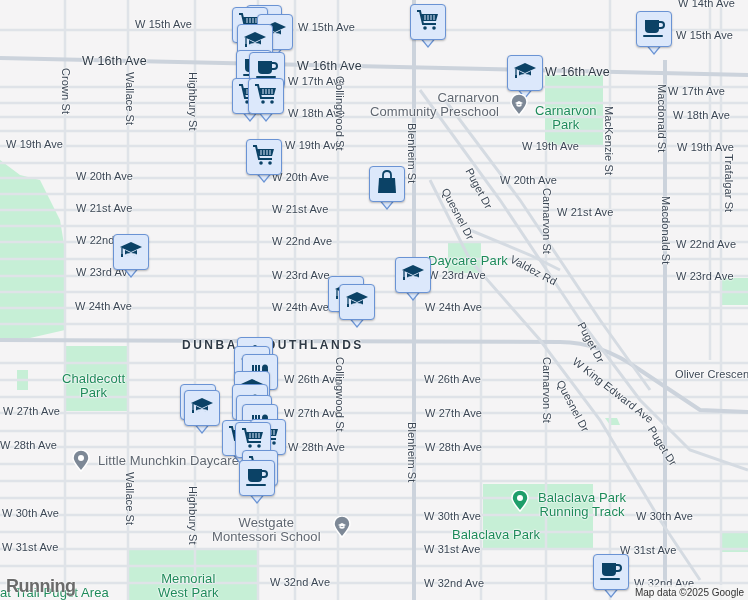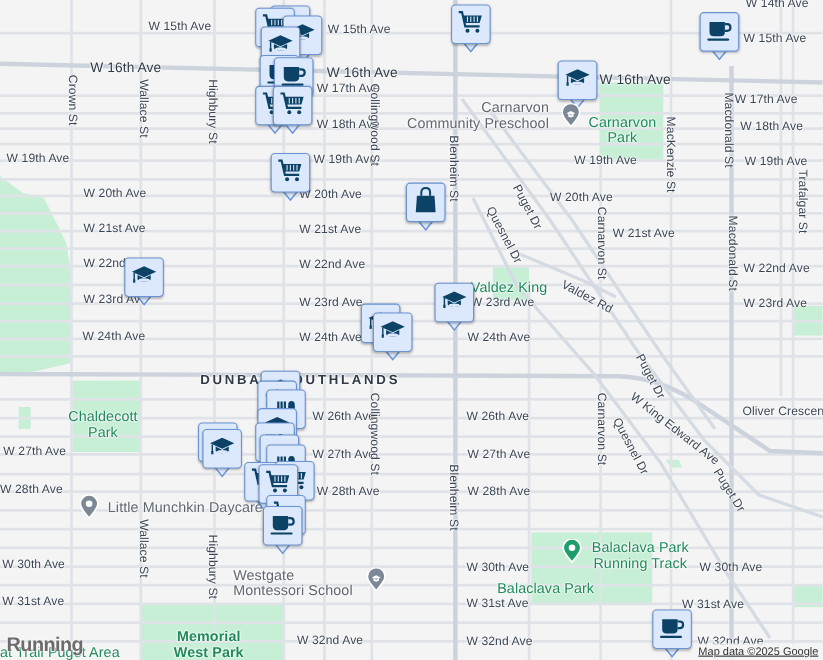--- a/index.html
+++ b/index.html
@@ -16,21 +16,21 @@
   .marker { position:absolute; width:36px; height:46px; }
   .marker .box { position:absolute; left:0; top:0; width:34px; height:34px; background:#dce8fb;
                  border:1px solid #6a93d4; border-radius:4px; box-shadow:0 1px 2px rgba(0,0,0,0.25);
                  display:flex; align-items:center; justify-content:center; }
   .marker .tip { position:absolute; left:10px; top:32px; width:0; height:0;
                  border-left:8px solid transparent; border-right:8px solid transparent; border-top:10px solid #dce8fb; }
   .marker .tipb { position:absolute; left:9px; top:33px; width:0; height:0;
                  border-left:9px solid transparent; border-right:9px solid transparent; border-top:11px solid #6a93d4; }
   .marker svg { width:26px; height:26px; }
   .poi-pin { position:absolute; width:18px; height:22px; }
-  .attrib { position:absolute; right:0; bottom:0; background:rgba(245,245,245,0.85); font-size:10px; color:#333; padding:2px 4px;text-decoration:underline; }
+  .attrib { position:absolute; right:0; bottom:0; background:rgba(245,245,245,0.85); font-size:10px; color:#333; padding:2px 4px; }
   .glogo { position:absolute; left:6px; bottom:3px; font-size:18px; font-weight:bold; color:#6b6b6b;
            text-shadow:0 0 2px #fff,0 0 2px #fff; letter-spacing:-0.5px; }
 </style>
 </head>
 <body>
 
 <div id="map">
   <svg id="roads" width="748" height="600">
 
     <g fill="#c6efd6">
@@ -185,31 +185,31 @@
       <div class="lbl" style="left: 586px; top: 320px; transform: rotate(62deg); transform-origin: left top;">Puget Dr</div>
       <div class="lbl" style="left: 578px; top: 355px; transform: rotate(38deg); transform-origin: left top;">W King Edward Ave</div>
       <div class="lbl" style="left: 565px; top: 378px; transform: rotate(62deg); transform-origin: left top;">Quesnel Dr</div>
       <div class="lbl" style="left: 656px; top: 424px; transform: rotate(58deg); transform-origin: left top;">Puget Dr</div>
     </div>
 
   <div class="lbl hood" style="left:182px;top:338px;">DUNBAR-SOUTHLANDS</div>
 
   <div id="park-labels">
       <div class="lbl park" style="left: 535px; top: 104px;">Carnarvon<br>Park</div>
-      <div class="lbl park" style="left: 428px; top: 254px;">Valdez King</div>
+      <div class="lbl park" style="left: 428px; top: 254px;">Daycare Park</div>
       <div class="lbl park" style="left: 62px; top: 372px;">Chaldecott<br>Park</div>
       <div class="lbl park" style="left: 538px; top: 491px;">Balaclava Park<br>Running Track</div>
       <div class="lbl park" style="left: 452px; top: 528px;">Balaclava Park</div>
-      <div class="lbl park" style="left: 158px; top: 572px; font-weight: bold;">Memorial<br>West Park</div>
+      <div class="lbl park" style="left: 158px; top: 572px;">Memorial<br>West Park</div>
       <div class="lbl park" style="left: 0px; top: 586px;">at Trail Puget Area</div>
     </div>
   <div id="poi-labels">
       <div class="lbl poi" style="left: 370px; top: 91px; text-align: right;">Carnarvon<br>Community Preschool</div>
       <div class="lbl poi" style="left: 98px; top: 454px;">Little Munchkin Daycare</div>
-      <div class="lbl poi" style="left: 212px; top: 516px; text-align: left;">Westgate<br>Montessori School</div>
+      <div class="lbl poi" style="left: 212px; top: 516px; text-align: center;">Westgate<br>Montessori School</div>
     </div>
 
   <div id="markers">
       <div class="marker" style="left: 246px; top: 5px;">
         <div class="tipb"></div>
         <div class="tip"></div>
         <div class="box">
           <span><svg viewBox="0 0 26 26">
               <path d="M2 10 L13 5 L24 10 L13 15Z" fill="#0b4266"></path>
               <path d="M7 13 V17 Q13 21 19 17 V13 L13 16Z" fill="#0b4266"></path>

